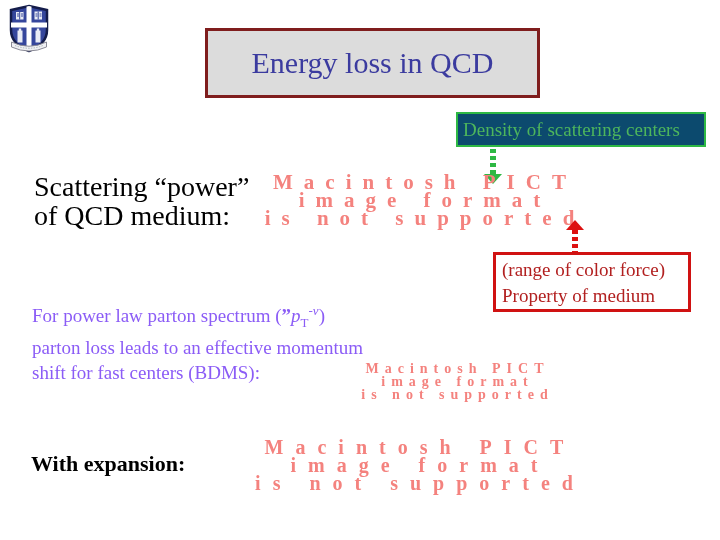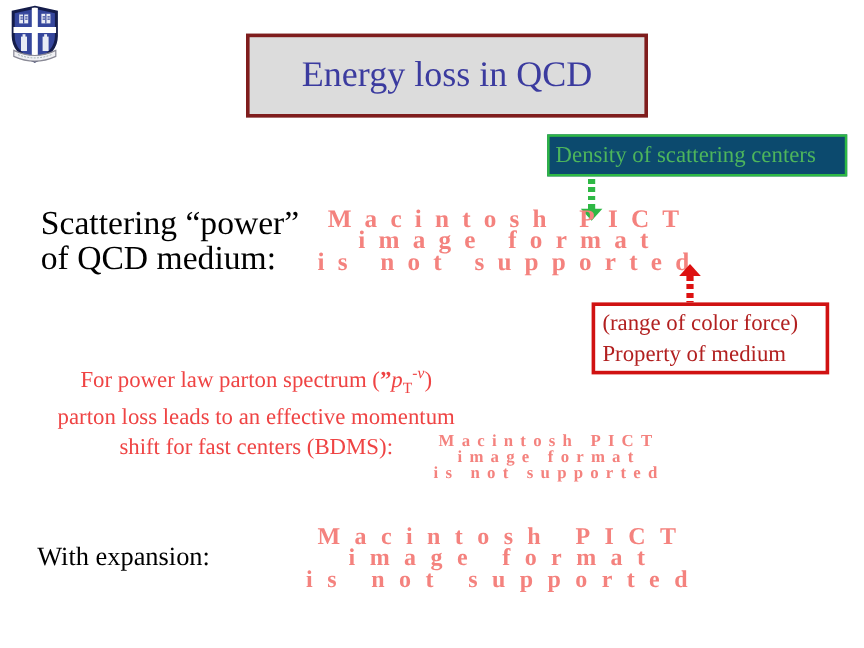--- a/index.html
+++ b/index.html
@@ -71,33 +71,33 @@
     border-bottom: 10px solid #dd1111;
   }
 
   
   .scatter-text {
     left: 34px; top: 172px;
     font-size: 28px; line-height: 29px;
     color: #000000;
   }
   .body-text {
-    left: 48px; top: 298px;
+    left: 32px; top: 298px;
     font-size: 19px; line-height: 25px;
-    color: #ef4444;
-    text-align: center;
+    color: #8b5cf6;
   }
   .body-text sub { font-size: 13px; }
   .body-text sup { font-size: 13px; font-style: italic; }
   .body-text .q { font-weight: bold; }
   .body-text .v { font-style: italic; }
   .expansion-text {
     left: 31px; top: 451px;
     font-size: 22px;
     color: #000000;
+    font-weight: bold;
   }
 
   
   .pict {
     font-family: Liberation Serif, serif;
     font-weight: bold;
     color: #f4827e;
     text-align: center;
     white-space: nowrap;
   }

